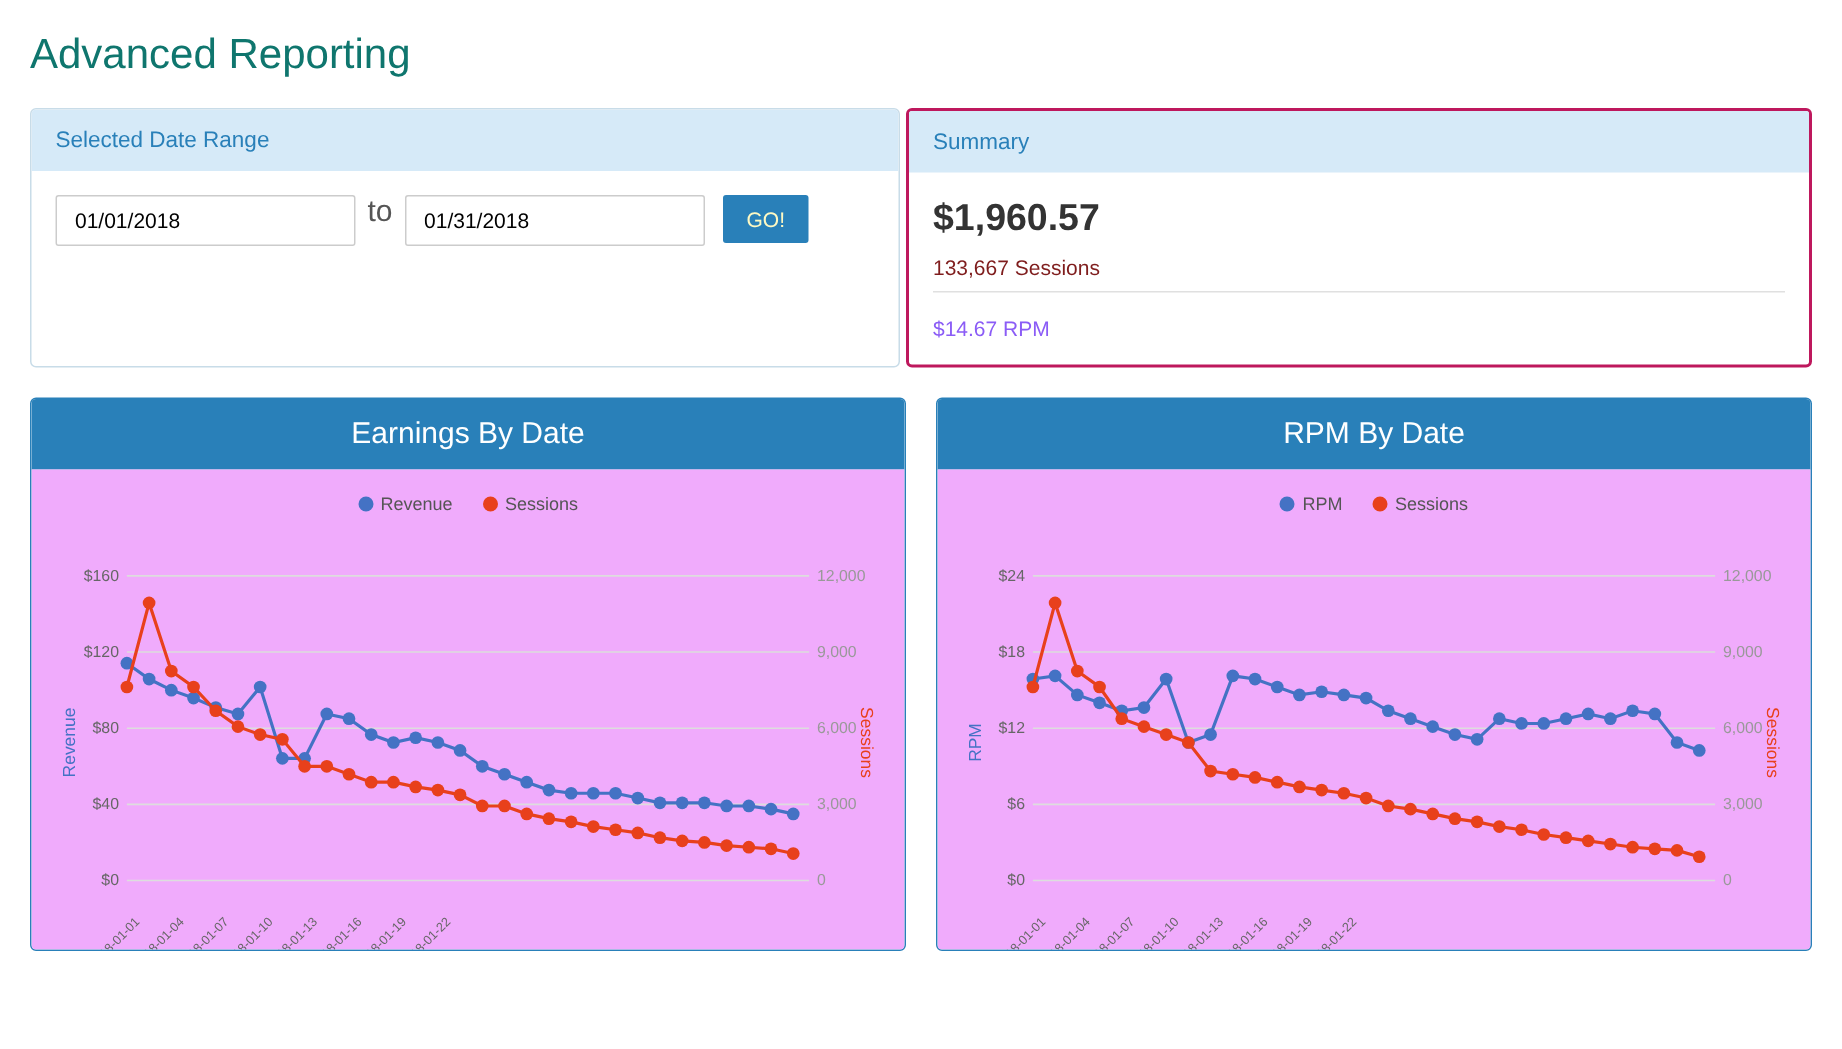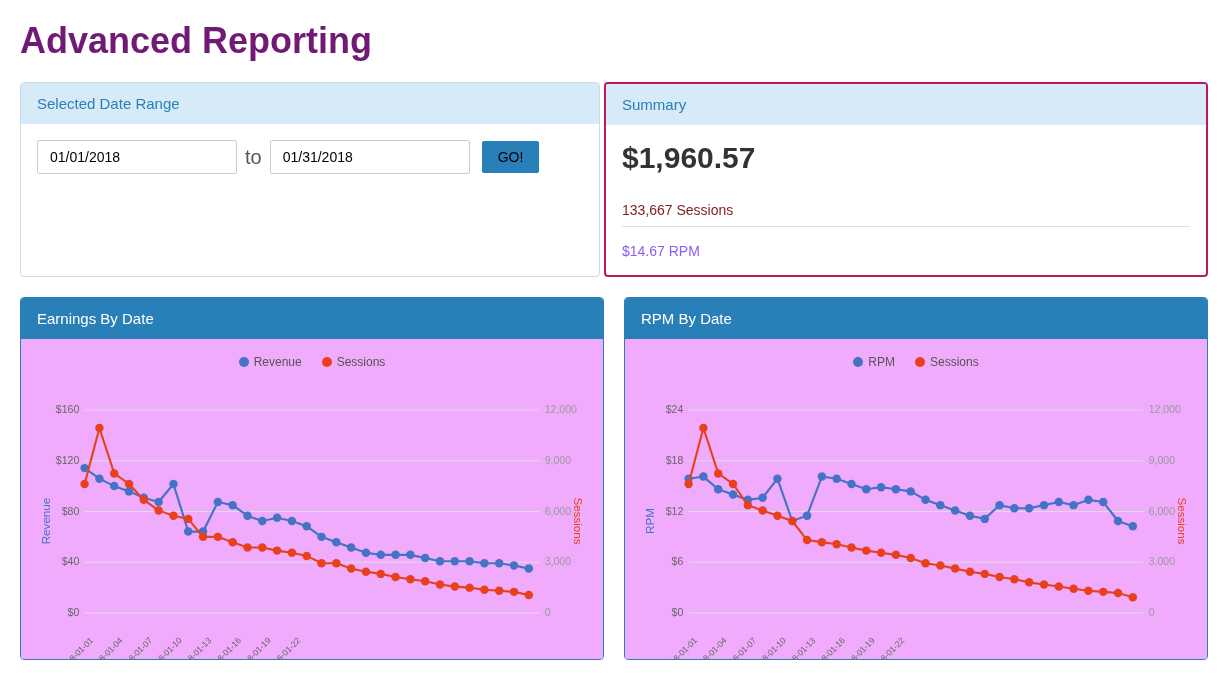--- a/index.html
+++ b/index.html
@@ -1,49 +1,49 @@
 <!DOCTYPE html>
 <html><head>
   <meta charset="utf-8">
   <style>
     * { box-sizing: border-box; margin: 0; padding: 0; }
     body { font-family: Arial, sans-serif; background: #fff; color: #333; padding: 20px; }
-    h1 { font-size: 36px; font-weight: bold; margin-bottom: 20px; color: #701a75; }
+    h1 { font-size: 28px; font-weight: normal; margin-bottom: 20px; color: #0f766e; }
 
     .top-row { display: flex; gap: 4px; margin-bottom: 20px; }
 
     .date-range-card {
       flex: 0 0 580px;
       border: 1px solid #c8dce8;
       border-radius: 4px;
       overflow: hidden;
     }
     .date-range-header {
       background: #d6eaf8;
       padding: 12px 16px;
       font-size: 15px;
       color: #2980b9;
     }
     .date-range-body {
       padding: 16px;
       display: flex;
-      align-items: center;
+      align-items: flex-start;
       gap: 8px;
     }
     .date-input {
       border: 1px solid #ccc;
       padding: 8px 12px;
       font-size: 14px;
       width: 200px;
       border-radius: 2px;
     }
     .to-label { font-size: 20px; color: #555; }
     .go-btn {
       background: #2980b9;
-      color: #000000;
+      color: #fef9c3;
       border: none;
       padding: 8px 16px;
       font-size: 14px;
       cursor: pointer;
       border-radius: 2px;
       margin-left: 4px;
     }
 
     .summary-card {
       flex: 1;
@@ -52,24 +52,24 @@
       overflow: hidden;
     }
     .summary-header {
       background: #d6eaf8;
       padding: 12px 16px;
       font-size: 15px;
       color: #2980b9;
     }
     .summary-body { padding: 16px; }
     .summary-amount {
-      font-size: 30px;
+      font-size: 25px;
       font-weight: bold;
       color: #333;
-      margin-bottom: 27px;
+      margin-bottom: 10px;
     }
     .summary-sessions {
       font-size: 14px;
       color: #7f1d1d;
       margin-bottom: 8px;
       padding-bottom: 8px;
       border-bottom: 1px solid #e0e0e0;
     }
     .summary-rpm {
       font-size: 14px;
@@ -81,21 +81,22 @@
     .chart-card {
       flex: 1;
       border: 1px solid #2980b9;
       border-radius: 4px;
       overflow: hidden;
     }
     .chart-header {
       background: #2980b9;
       color: #fff;
       padding: 12px 16px;
-      font-size: 15px;
+      font-size: 20px;
+      text-align: center;
     }
     .chart-body {
       padding: 16px;
       background: #f0abfc;
       height: 320px;
       position: relative;
     }
 
     svg.chart { width: 100%; height: 100%; }
 

